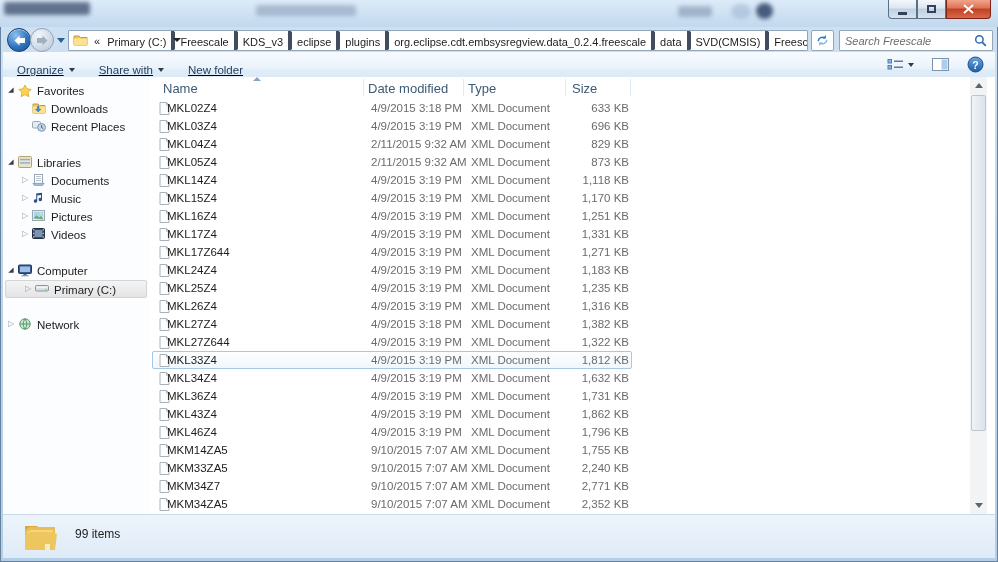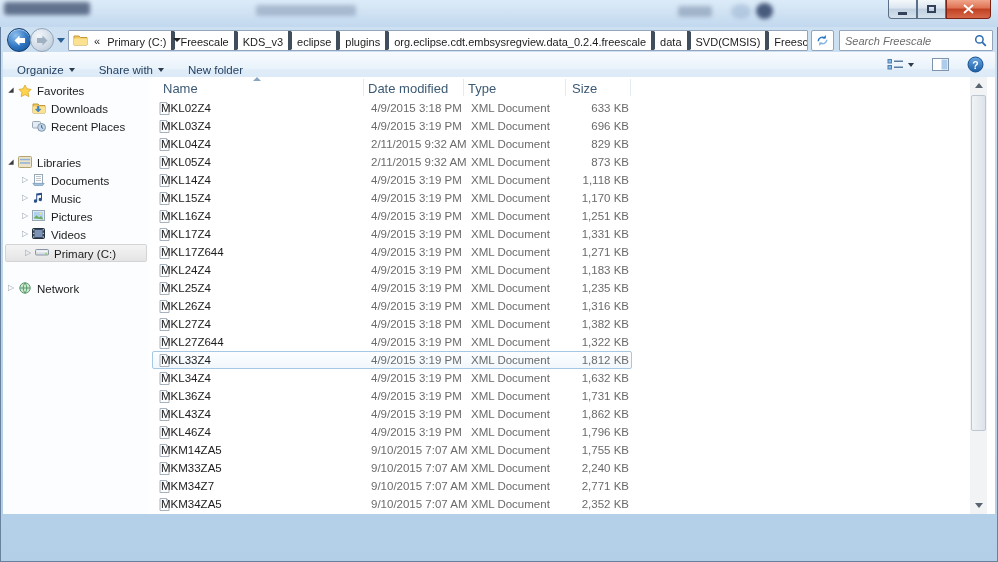--- a/index.html
+++ b/index.html
@@ -56,21 +56,21 @@
     background:#fff; border:1px solid #93a5ba; border-radius:1px; }
   .searchbox input { position:absolute; left:5px; top:1px; width:125px; height:17px;
     border:none; outline:none; font-size:11px; font-style:italic; color:#666;
     font-family:"Liberation Sans","DejaVu Sans",sans-serif; }
   .searchbox input::placeholder { color:#6b6b6b; font-style:italic; }
   .search-mag { position:absolute; right:4px; top:3px; }
 
   
   .toolbar { position:absolute; left:3px; top:52px; width:992px; height:37px;
     background:linear-gradient(180deg,#f7fbfe 0%,#eaf3fb 45%,#dfecf8 50%,#d8e7f6 100%);
-    border-bottom:1px solid #c4d5e6; display:flex; align-items:center; }
+    border-bottom:1px solid #c4d5e6; display:flex; align-items:center;text-decoration:underline; }
   .tbtn { display:flex; align-items:center; gap:5px; padding:3px 9px; margin-left:4px;
     font-size:11.5px; color:#1e3c5c; border:1px solid transparent; border-radius:2px; }
   .tbtn .dd { width:0; height:0; border-left:3.5px solid transparent;
     border-right:3.5px solid transparent; border-top:4px solid #2b3c4e; }
   .tool-right { position:absolute; right:8px; top:0; height:25px; display:flex; align-items:center; gap:12px; }
   .tool-icon-btn { display:flex; align-items:center; gap:4px; padding:2px 3px; border-radius:2px; }
 
   
   .mainarea { position:absolute; left:3px; top:77px; width:992px; height:437px; background:#fff; }
 
@@ -94,21 +94,21 @@
   .colheader .hsep { position:absolute; top:2px; width:1px; height:17px; background:#e3ebf2; }
   .sort-asc { position:absolute; top:0; width:0; height:0;
     border-left:4px solid transparent; border-right:4px solid transparent; border-bottom:4px solid #8aa5c0; }
 
   
   .rows { position:absolute; left:147px; top:22px; width:483px; height:414px; }
   .row { position:absolute; left:2px; width:480px; height:18px; border:1px solid transparent; border-radius:2px; }
   .row.selected { border-color:#a6c8e4; background:linear-gradient(180deg,#fdfeff,#f1f7fc); }
   .cell { position:absolute; top:2px; font-size:11.5px; white-space:nowrap; }
   .c-icon { left:6px; top:2px; }
-  .c-name { left:8px; color:#1c1c1c; }
+  .c-name { left:14px; color:#1c1c1c; }
   .c-date { left:218px; color:#6b6b6b; }
   .c-type { left:318px; color:#6b6b6b; }
   .c-size { left:404px; width:72px; text-align:right; color:#6b6b6b; }
 
   
   .vscroll { position:absolute; right:8px; top:0; width:17px; height:437px; background:#f2f3f5; }
   .sb-btn { position:absolute; left:0; width:17px; height:17px; display:flex; align-items:center; justify-content:center; }
   .sb-up { top:0; } .sb-down { bottom:0; }
   .tri-up { width:0; height:0; border-left:4px solid transparent; border-right:4px solid transparent; border-bottom:5px solid #5a6470; }
   .tri-down { width:0; height:0; border-left:4px solid transparent; border-right:4px solid transparent; border-top:5px solid #5a6470; }
@@ -301,20 +301,30 @@
               <rect x="2.6" y="2" width="7.8" height="7" fill="#7c93b5"></rect>
               <rect x="1.1" y="1.2" width="1.2" height="1.2" fill="#cfd8e4"></rect>
               <rect x="1.1" y="4.8" width="1.2" height="1.2" fill="#cfd8e4"></rect>
               <rect x="1.1" y="8.4" width="1.2" height="1.2" fill="#cfd8e4"></rect>
               <rect x="10.7" y="1.2" width="1.2" height="1.2" fill="#cfd8e4"></rect>
               <rect x="10.7" y="4.8" width="1.2" height="1.2" fill="#cfd8e4"></rect>
               <rect x="10.7" y="8.4" width="1.2" height="1.2" fill="#cfd8e4"></rect>
             </svg></span>
           <span class="tlabel">Videos</span>
         </div>
+        <div class="side-item ind0 gap">
+          <span class="exp expanded">◢</span>
+          <span class="ticon"><svg width="14" height="13">
+              <rect x="0.5" y="1" width="13" height="8.5" rx="1" fill="#3a5a8c" stroke="#203b63"></rect>
+              <rect x="2" y="2.5" width="10" height="5.5" fill="#9cc0e8"></rect>
+              <rect x="5.5" y="9.5" width="3" height="1.5" fill="#4a5b75"></rect>
+              <rect x="3.5" y="11" width="7" height="1.3" fill="#8b98ab"></rect>
+            </svg></span>
+          <span class="tlabel">Computer</span>
+        </div>
         <div class="side-item ind1 selected">
           <span class="exp collapsed">▷</span>
           <span class="ticon"><svg width="14" height="10">
               <rect x="0.5" y="2.5" width="13" height="5.5" rx="1" fill="#d9dfe5" stroke="#8a96a3"></rect>
               <rect x="1.5" y="3.4" width="11" height="1.8" fill="#f2f5f8"></rect>
               <circle cx="11.2" cy="6.6" r="0.9" fill="#7fd26b"></circle>
             </svg></span>
           <span class="tlabel">Primary (C:)</span>
         </div>
         <div class="side-item ind0 gap">
@@ -576,14 +586,26 @@
       <div class="sb-btn sb-up">
           <span class="tri-up"></span>
         </div>
       <div class="sb-thumb"></div>
       <div class="sb-btn sb-down">
           <span class="tri-down"></span>
         </div>
     </div>
   </div>
 
+  <div class="statusbar">
+    <span class="status-foldericon">
+      <svg width="42" height="34">
+        <path d="M6 6h12l4 4h14v20H6z" fill="#d9a93f"></path>
+        <path d="M6 10l5-3h25v23H6z" fill="#e8bd55"></path>
+        <path d="M8 12l4-2h22v18l-3 2H8z" fill="#f5d87e"></path>
+        <path d="M6 30h30l2-16-5-2H11l-5 3z" fill="#edc65f"></path>
+        <rect x="26" y="24" width="5" height="6" fill="#f8ecc0"></rect>
+      </svg>
+    </span>
+    <span class="status-text">99 items</span>
+  </div>
 
 </div>
 
 </body></html>

